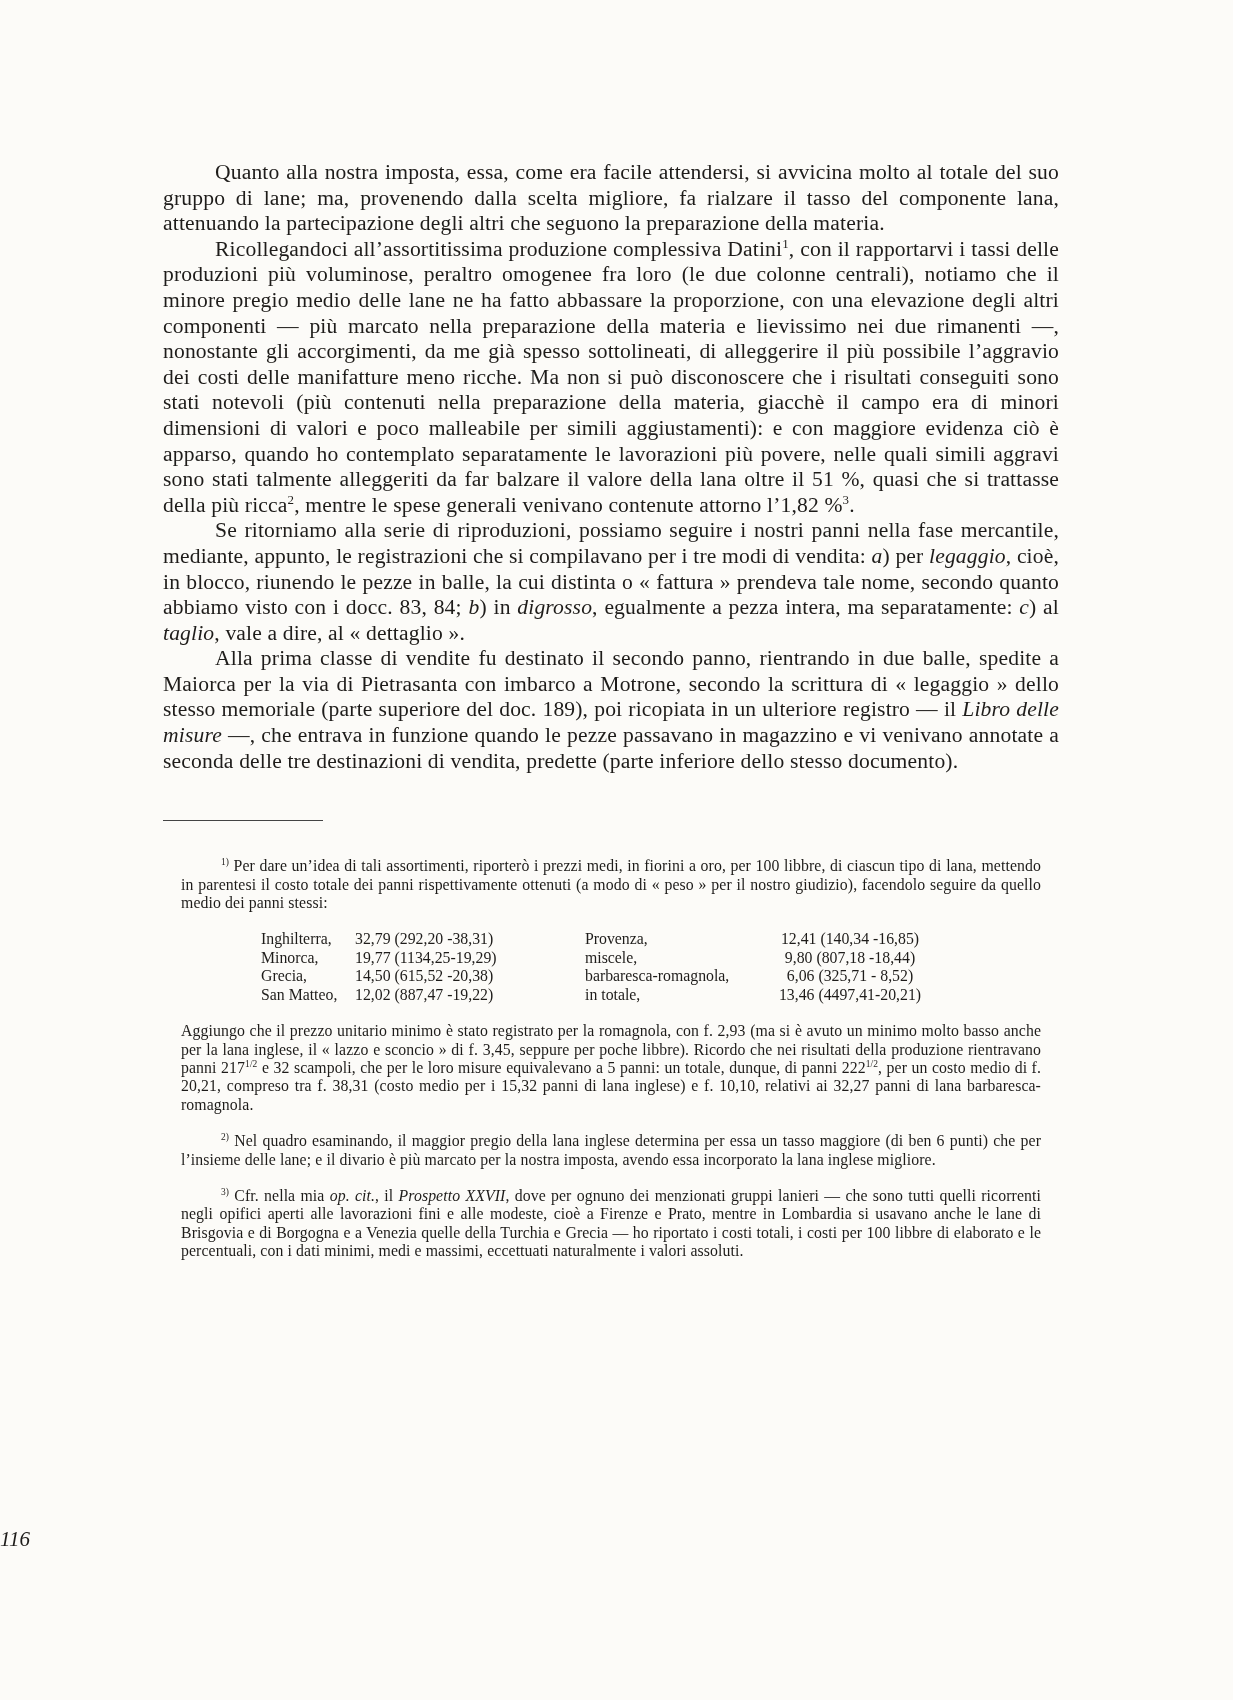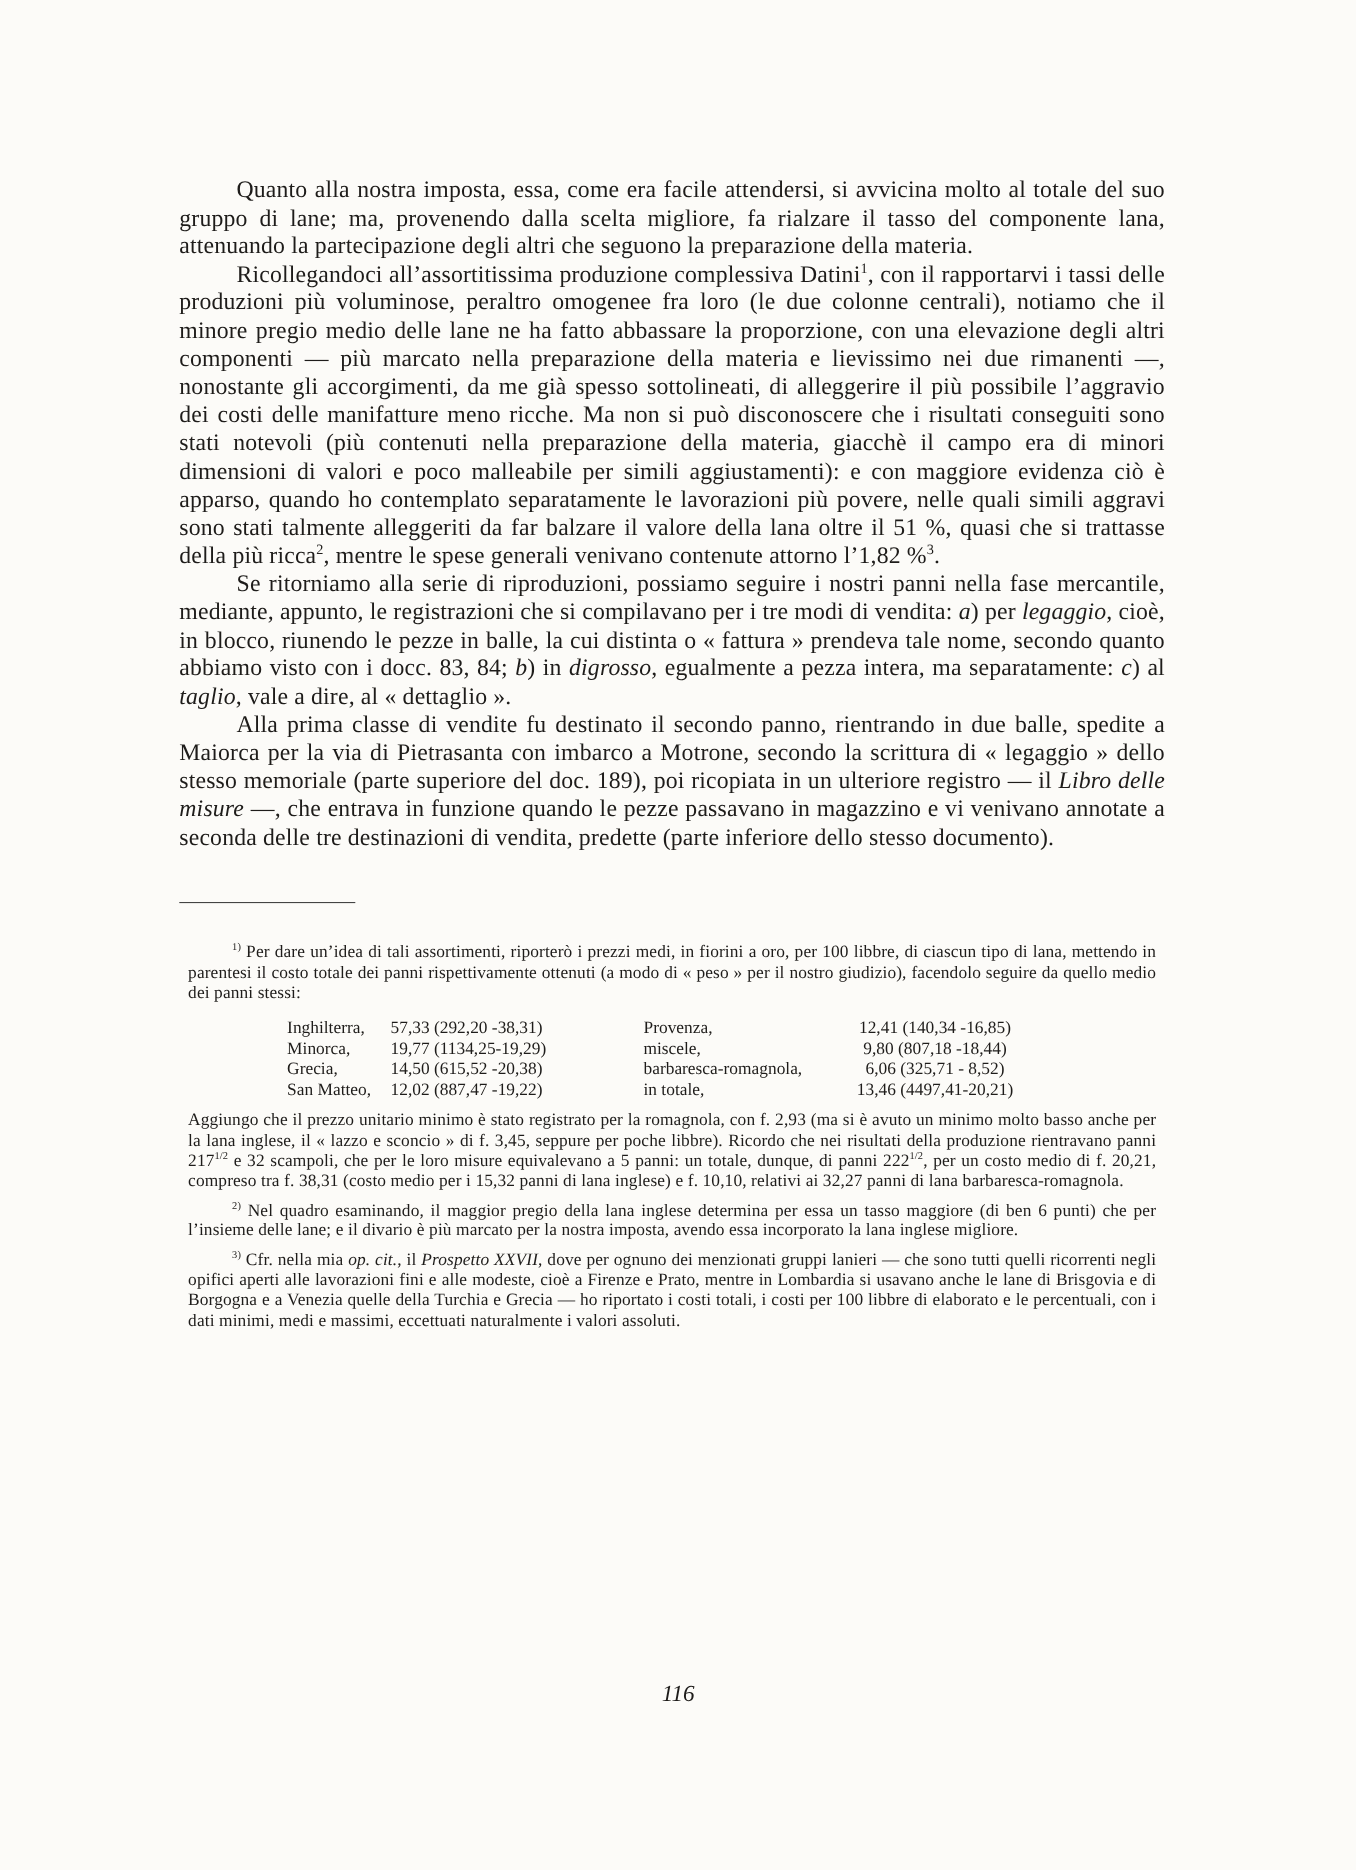--- a/index.html
+++ b/index.html
@@ -29,21 +29,21 @@
   .body-text p.indent { text-indent: 52px; }
   .body-text p.noindent { text-indent: 0; }
   sup { font-size: 60%; line-height: 0; vertical-align: super; }
   em { font-style: italic; }
   .rule {
     width: 160px;
     border-top: 1px solid #444;
     margin: 46px 0 36px 0;
   }
   .notes p {
-    margin: 8px;
+    margin: 18px;
     font-family: "Liberation Serif", serif;
     font-size: 15.8px;
     line-height: 18.4px;
     text-align: justify;
     letter-spacing: 0.1px;
   }
   .notes p.indent { text-indent: 40px; }
   .wool-table {
     display: grid;
     grid-template-columns: 94px 230px 160px 210px;
@@ -53,21 +53,20 @@
     line-height: 18.4px;
   }
   .wool-table .cell { white-space: nowrap; }
   .wool-table .val-r { text-align: center; }
   .wool-table .val-l { text-align: left; }
   .page-number {
     position: absolute;
     left: 0;
     width: 1233px;
     top: 1527px;
-    text-align: center;
     font-family: "Liberation Serif", serif;
     font-style: italic;
     font-size: 21px;
   }
 </style>
 </head>
 <body>
 
 <div class="page">
   <div class="body-text">
@@ -77,21 +76,21 @@
     <p class="indent"><span>Alla prima classe di vendite fu destinato il secondo panno, rientrando in due balle, spedite a Maiorca per la via di Pietrasanta con imbarco a Motrone, secondo la scrittura di « legaggio » dello stesso memoriale (parte superiore del doc. 189), poi ricopiata in un ulteriore registro — il </span><em>Libro delle misure</em><span> —, che entrava in funzione quando le pezze passavano in magazzino e vi venivano annotate a seconda delle tre destinazioni di vendita, predette (parte inferiore dello stesso documento).</span></p>
   </div>
 
   <div class="rule"></div>
 
   <div class="notes">
     <p class="indent"><sup>1)</sup><span> Per dare un’idea di tali assortimenti, riporterò i prezzi medi, in fiorini a oro, per 100 libbre, di ciascun tipo di lana, mettendo in parentesi il costo totale dei panni rispettivamente ottenuti (a modo di « peso » per il nostro giudizio), facendolo seguire da quello medio dei panni stessi:</span></p>
 
     <div class="wool-table">
       <span class="cell">Inghilterra,</span>
-      <span class="cell val-l"><span>57,33</span> <span>(292,20 -38,31)</span></span>
+      <span class="cell val-l"><span>32,79</span> <span>(292,20 -38,31)</span></span>
       <span class="cell">Provenza,</span>
       <span class="cell val-r"><span>12,41</span> <span>(140,34 -16,85)</span></span>
 
       <span class="cell">Minorca,</span>
       <span class="cell val-l"><span>19,77</span> <span>(1134,25-19,29)</span></span>
       <span class="cell">miscele,</span>
       <span class="cell val-r"><span>9,80</span> <span>(807,18 -18,44)</span></span>
 
       <span class="cell">Grecia,</span>
       <span class="cell val-l"><span>14,50</span> <span>(615,52 -20,38)</span></span>

